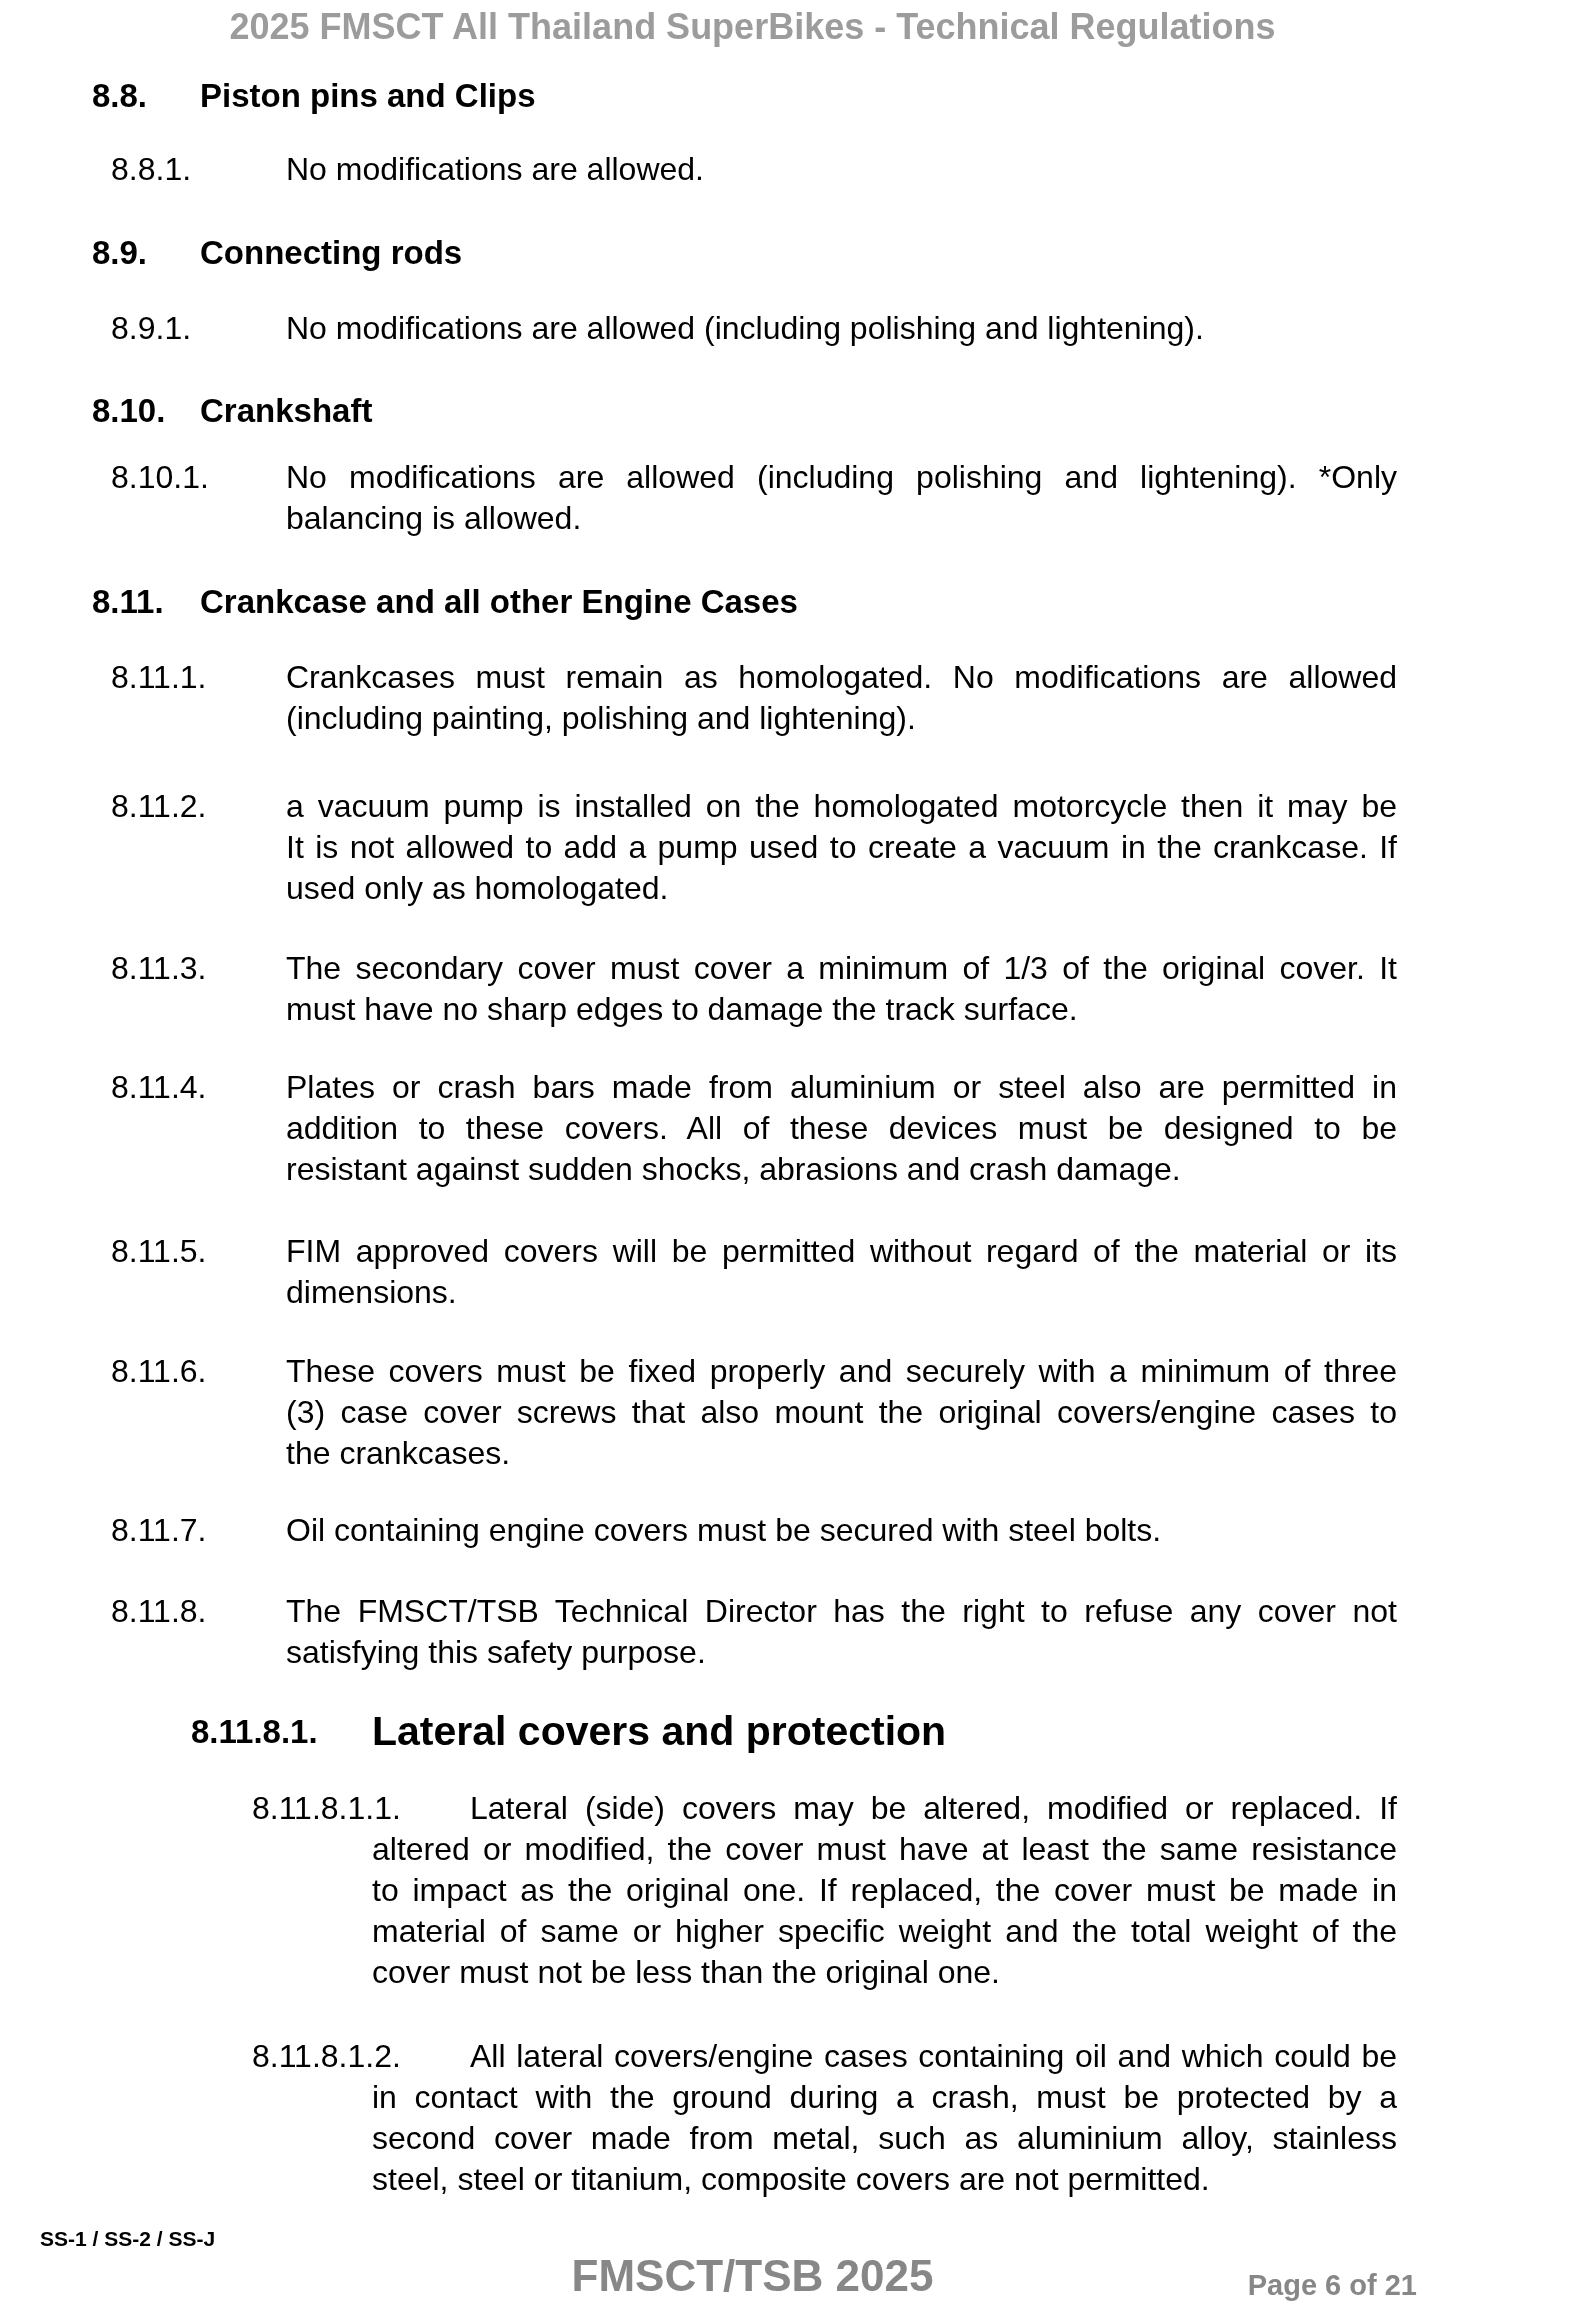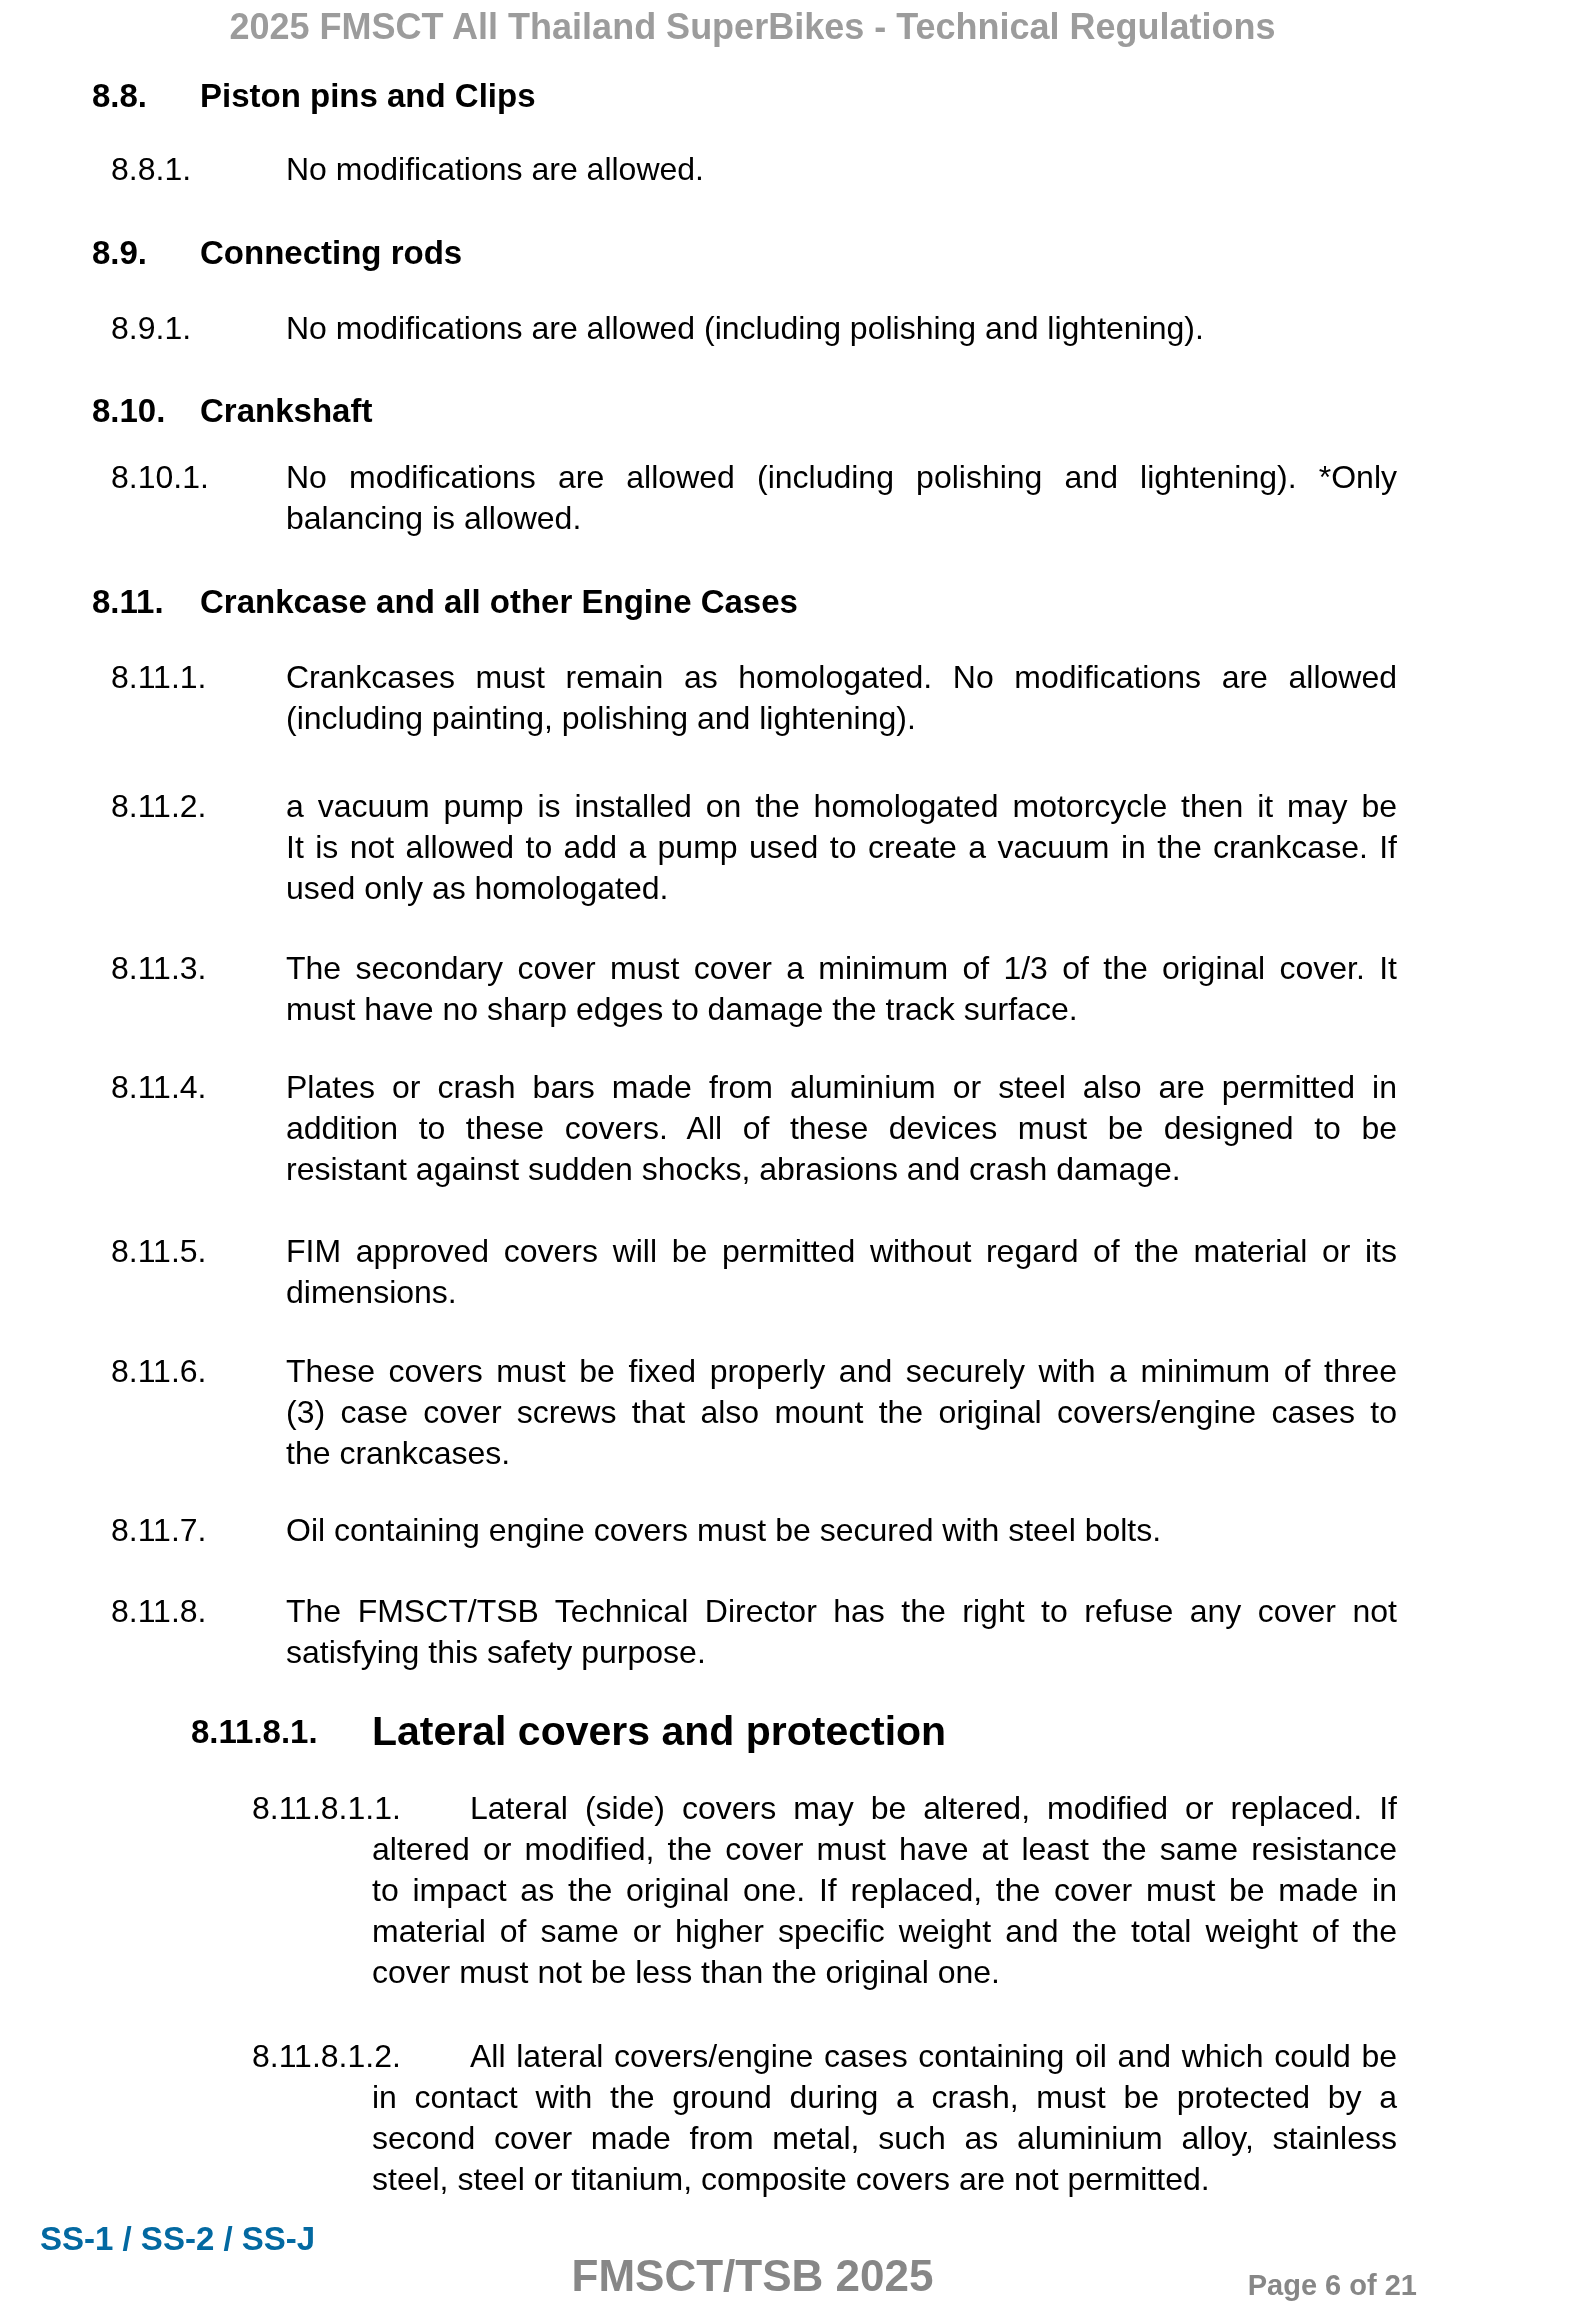--- a/index.html
+++ b/index.html
@@ -37,21 +37,21 @@
 
   .lvl-h4 .num  { left:191px; font-size:33px; font-weight:700; }
   .lvl-h4 .body { margin-left:372px; font-size:41px; font-weight:700; }
 
   .lvl-5  .num  { left:252px; }
   .lvl-5  .body { margin-left:372px; }
   .lvl-5  .line.first { padding-left:98px; }
 
   .footer-left {
     position:absolute; left:40px; top:2221px;
-    font-size:33px; font-weight:700; color:#0369a1; line-height:36px;
+    font-size:21px; font-weight:700; color:#000000; line-height:36px;
   }
   .footer-center {
     position:absolute; left:0; right:0; top:2257px;
     text-align:center;
     font-size:44px; font-weight:700; color:#878787; line-height:37px;
   }
   .footer-page {
     position:absolute; right:88px; top:2269px;
     font-size:29px; font-weight:700; color:#878787; line-height:33px;
   }

